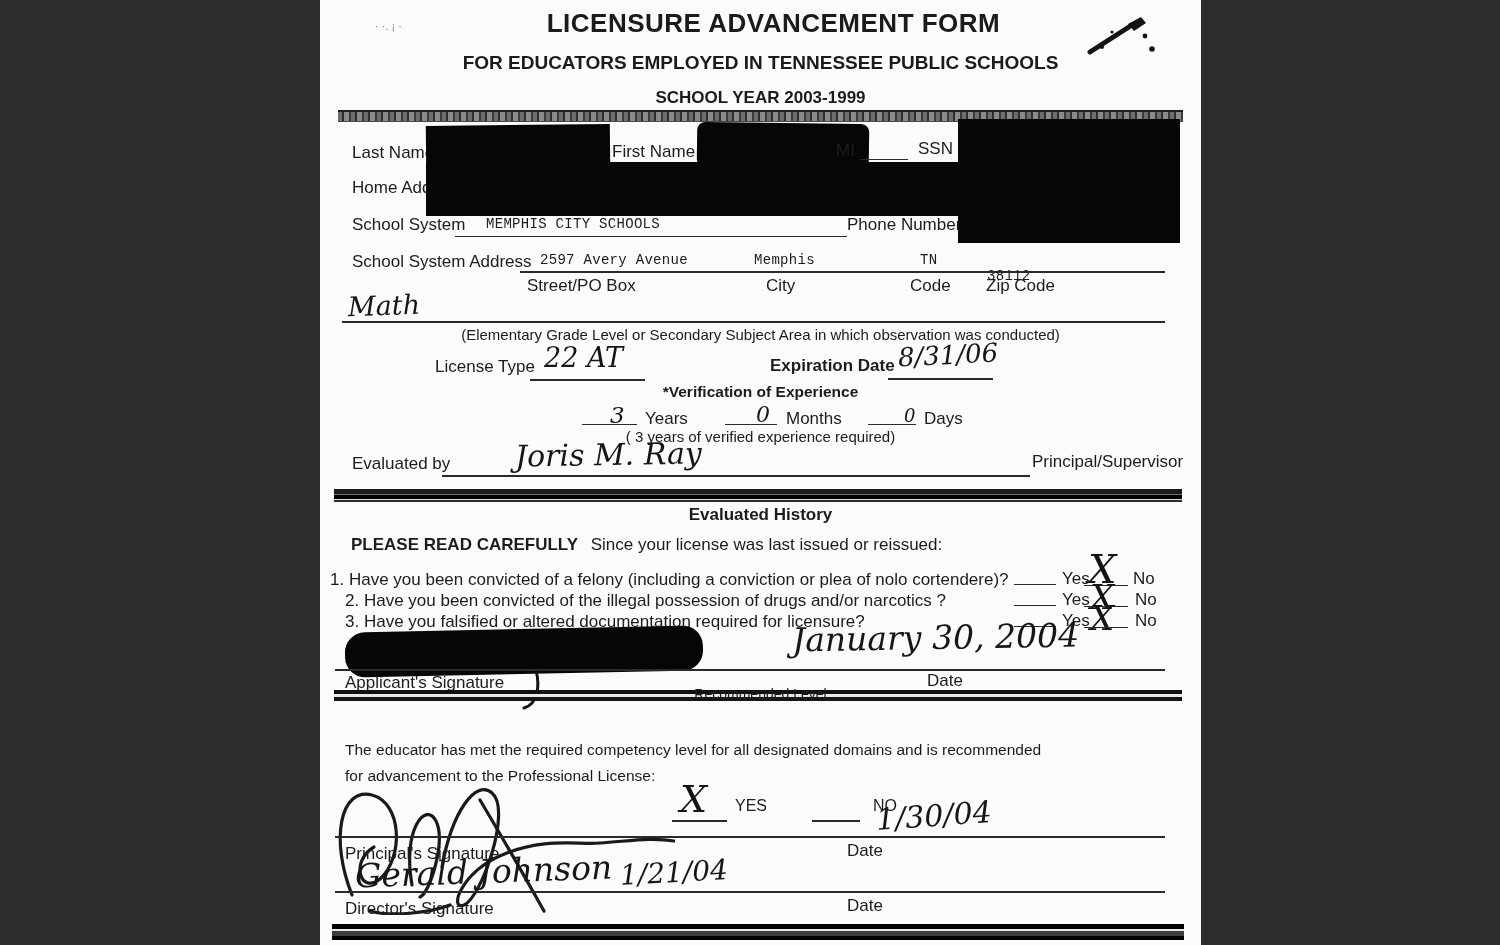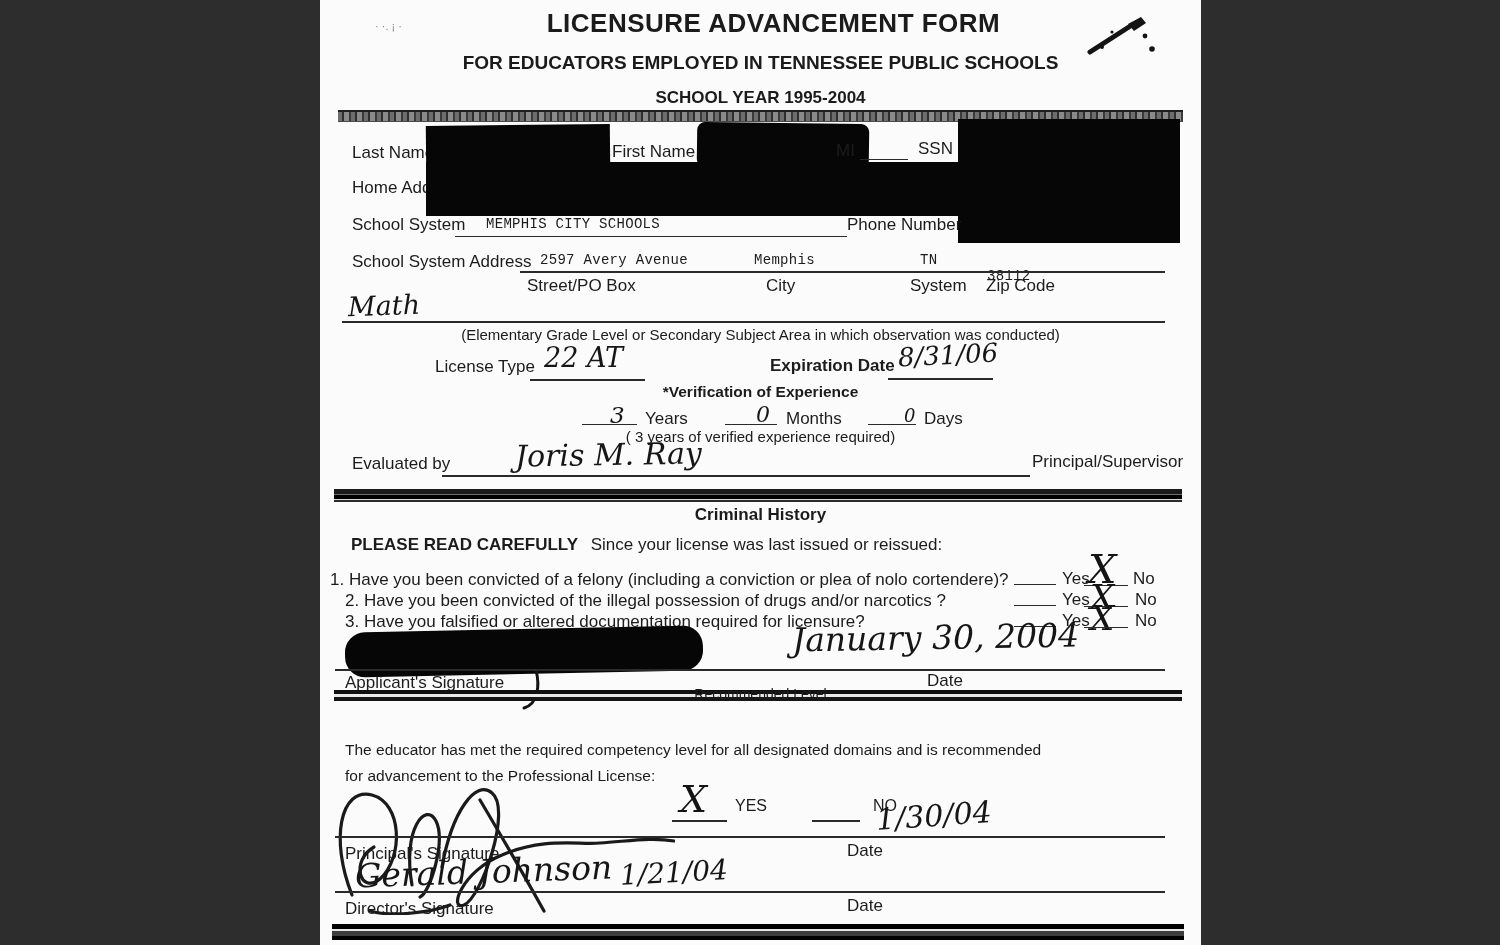--- a/index.html
+++ b/index.html
@@ -38,21 +38,21 @@
       <svg width="95" height="54" viewBox="0 0 95 54">
         <path d="M8 44 L50 17" stroke="#141414" stroke-width="5" fill="none" stroke-linecap="round"></path>
         <path d="M46 16 l13 -7 l5 6 l-12 8 z" fill="#141414"></path>
         <circle cx="20" cy="39" r="2" fill="#141414"></circle>
         <circle cx="63" cy="28" r="2.4" fill="#141414"></circle>
         <circle cx="70" cy="41" r="2.8" fill="#141414"></circle>
         <circle cx="30" cy="24" r="1.6" fill="#141414"></circle>
       </svg>
     </div>
     <div class="ctr bold" style="top:52px;font-size:19px;">FOR EDUCATORS EMPLOYED IN TENNESSEE PUBLIC SCHOOLS</div>
-    <div class="ctr bold" style="top:88px;font-size:17px;">SCHOOL YEAR 1995-2004</div>
+    <div class="ctr bold" style="top:88px;font-size:17px;">SCHOOL YEAR 2003-1999</div>
     <div class="band-top" style="left:18px;top:110px;width:845px;"></div>
 
     <div class="abs lbl" style="left:32px;top:143px;">Last Name</div>
     <div class="redact" style="left:106px;top:125px;width:184px;height:42px;transform:rotate(-.6deg);"></div>
     <div class="abs lbl" style="left:292px;top:142px;">First Name</div>
     <div class="redact" style="left:377px;top:123px;width:172px;height:45px;border-radius:8px;transform:rotate(.8deg);"></div>
     <div class="abs lbl" style="left:516px;top:141px;">MI</div>
     <div class="line thin" style="left:540px;top:159px;width:48px;"></div>
     <div class="abs lbl" style="left:598px;top:139px;">SSN</div>
     <div class="redact" style="left:638px;top:119px;width:222px;height:124px;"></div>
@@ -66,21 +66,21 @@
     <div class="abs lbl" style="left:527px;top:215px;">Phone Number</div>
 
     <div class="abs lbl" style="left:32px;top:252px;">School System Address</div>
     <div class="abs mono" style="left:220px;top:252px;">2597 Avery Avenue</div>
     <div class="abs mono" style="left:434px;top:252px;">Memphis</div>
     <div class="abs mono" style="left:600px;top:252px;">TN</div>
     <div class="abs mono" style="left:667px;top:252px;margin-top:16px;">38112</div>
     <div class="line" style="left:200px;top:271px;width:645px;"></div>
     <div class="abs lbl" style="left:207px;top:276px;">Street/PO Box</div>
     <div class="abs lbl" style="left:446px;top:276px;">City</div>
-    <div class="abs lbl" style="left:590px;top:276px;">System</div>
+    <div class="abs lbl" style="left:590px;top:276px;">Code</div>
     <div class="abs lbl bold" style="left:666px;top:276px;font-weight:normal;">Zip Code</div>
 
     <div class="abs hw" style="left:28px;top:290px;font-size:27px;transform:rotate(-2deg);">Math</div>
     <div class="line" style="left:22px;top:321px;width:823px;"></div>
     <div class="ctr" style="top:326px;font-size:15px;">(Elementary Grade Level or Secondary Subject Area in which observation was conducted)</div>
 
     <div class="abs lbl" style="left:115px;top:357px;">License Type</div>
     <div class="abs hw" style="left:224px;top:342px;font-size:27px;">22 AT</div>
     <div class="line" style="left:210px;top:379px;width:115px;"></div>
     <div class="abs lbl" style="left:450px;top:356px;font-weight:bold;">Expiration Date</div>
@@ -98,21 +98,21 @@
     <div class="abs hw" style="left:584px;top:405px;font-size:18px;">0</div>
     <div class="abs lbl" style="left:604px;top:409px;">Days</div>
     <div class="ctr" style="top:428px;font-size:15px;">( 3 years of verified experience required)</div>
 
     <div class="abs lbl" style="left:32px;top:454px;">Evaluated by</div>
     <div class="line" style="left:122px;top:475px;width:588px;"></div>
     <div class="abs hw" style="left:195px;top:437px;font-size:30px;transform:rotate(-1deg);">Joris M. Ray</div>
     <div class="abs lbl" style="left:712px;top:452px;">Principal/Supervisor</div>
 
     <div class="divider1" style="left:14px;top:489px;width:848px;"></div>
-    <div class="ctr bold" style="top:505px;font-size:17px;">Criminal History</div>
+    <div class="ctr bold" style="top:505px;font-size:17px;">Evaluated History</div>
     <div class="abs lbl" style="left:13px;top:535px;margin-left:18px;">
       <span class="bold">PLEASE READ CAREFULLY</span>
       <span style="margin-left:8px;">Since your license was last issued or reissued:</span>
     </div>
 
     <div class="abs lbl" style="left:10px;top:570px;">1. Have you been convicted of a felony (including a conviction or plea of nolo cortendere)?</div>
     <div class="abs lbl" style="left:25px;top:591px;">2. Have you been convicted of the illegal possession of drugs and/or narcotics ?</div>
     <div class="abs lbl" style="left:25px;top:612px;">3. Have you falsified or altered documentation required for licensure?</div>
 
     <div class="line thin" style="left:694px;top:584px;width:42px;"></div>

